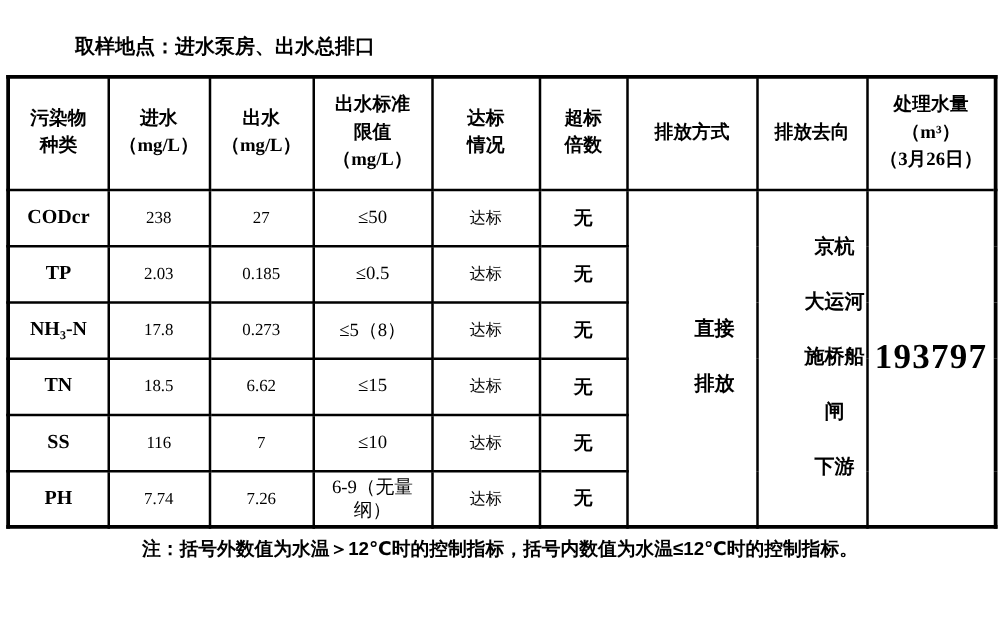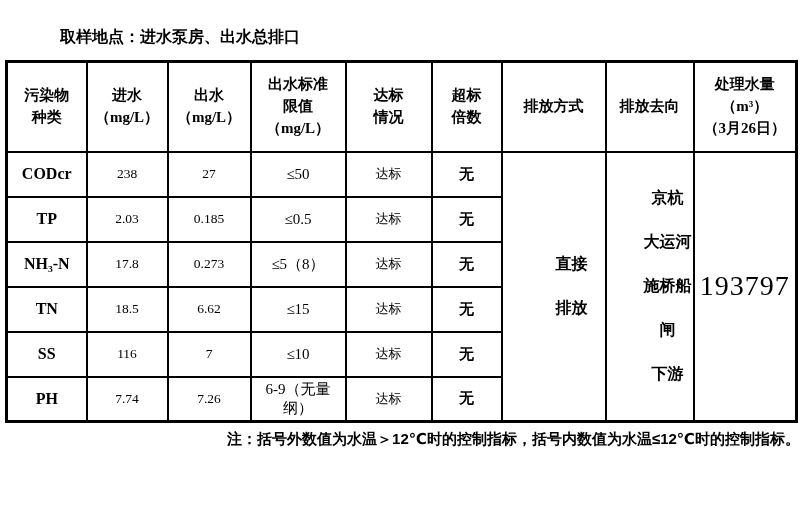--- a/index.html
+++ b/index.html
@@ -52,23 +52,23 @@
     font-weight: bold;
     font-size: 15px;
     line-height: 1.45;
   }
   td.pollutant { font-size: 16px; font-weight: bold; }
   td.num      { font-size: 13.5px; }
   td.limit    { font-size: 15px; }
   td.status   { font-size: 13px; }
   td.exceed   { font-size: 15px; font-weight: bold; }
   td.merged   { font-size: 16px; font-weight: bold; line-height: 44px; padding-left: 36px; }
-  td.volume   { font-size: 28px; font-weight: normal; letter-spacing: 1px; }
+  td.volume   { font-size: 28px; font-weight: bold; letter-spacing: 1px; }
   .footnote {
-    text-align: right;
+    text-align: center;
     margin-top: 7px;
     font-family: "Liberation Sans", "DejaVu Sans", sans-serif;
     font-weight: bold;
     font-size: 15px;
   }
 </style>
 </head>
 <body>
 
 <div class="page">

